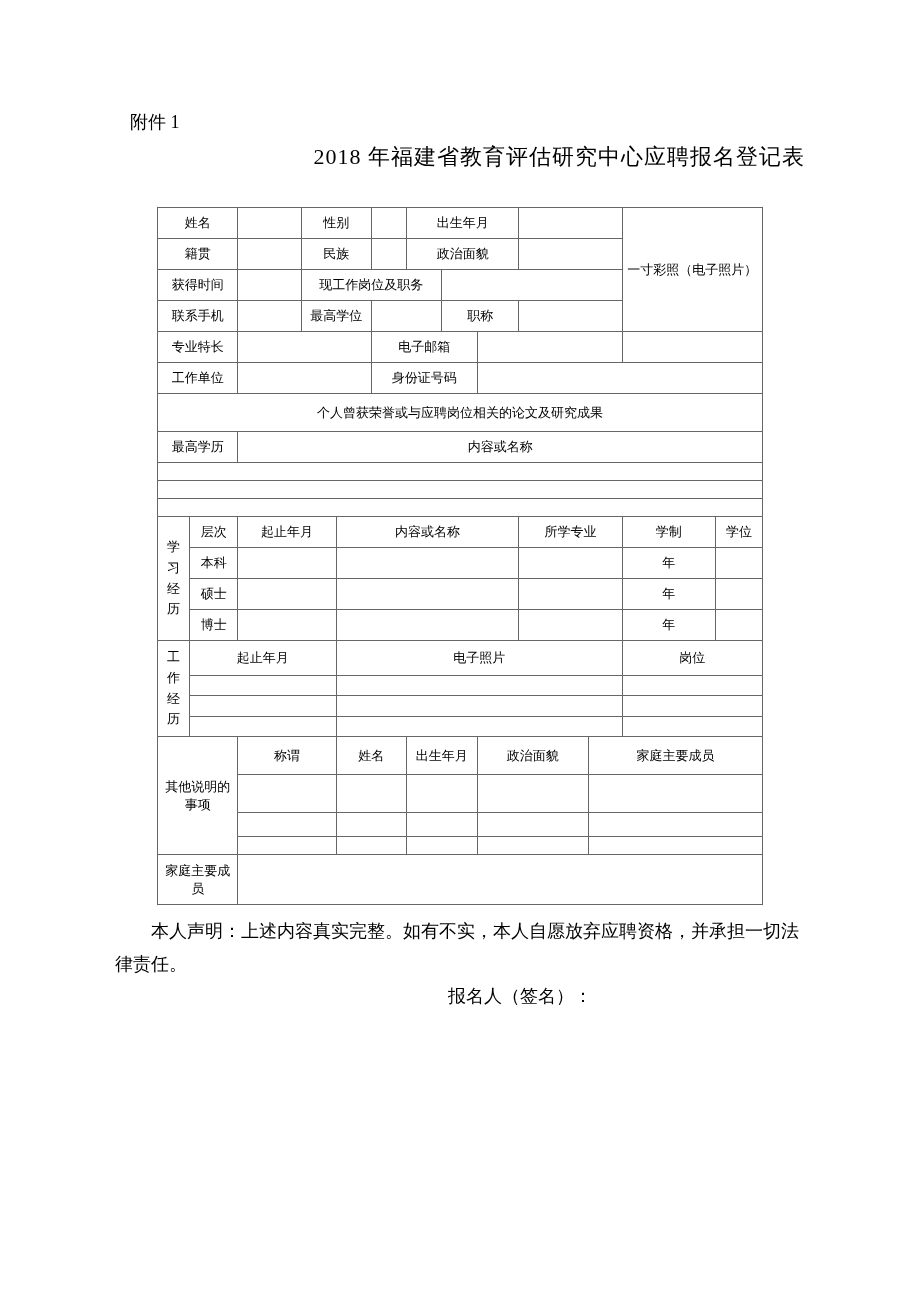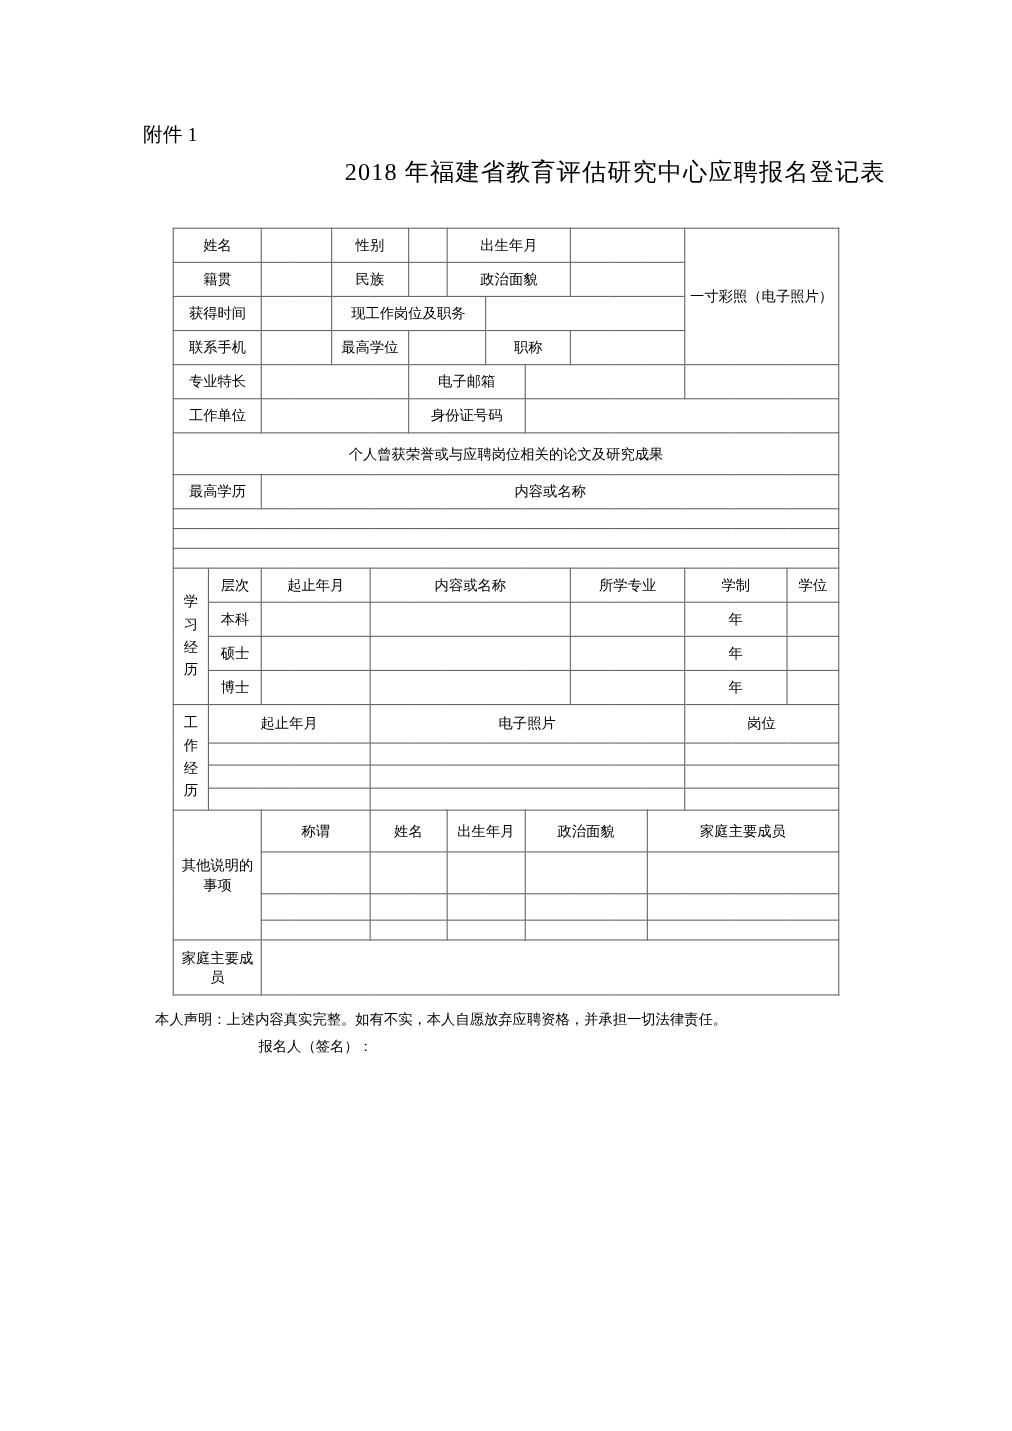--- a/index.html
+++ b/index.html
@@ -37,25 +37,25 @@
       text-align: center;
       vertical-align: middle;
       font-size: 13px;
       height: 24px;
     }
     table.form td.tall { height: 38px; }
     table.form td.narrow-blank { height: 18px; }
     .declaration {
       width: 690px;
       margin: 10px auto 0;
-      font-size: 13px;
+      font-size: 18px;
       line-height: 1.8;
     }
     .declaration .line1 { text-indent: 2em; }
-    .declaration .line2 { text-align: left; padding-left: 120px; }
+    .declaration .line2 { text-align: center; padding-left: 120px; }
   </style>
 </head>
 <body>
 
 <div class="attachment-label">附件 1</div>
 <div class="title">2018 年福建省教育评估研究中心应聘报名登记表</div>
 
 <table class="form">
   <colgroup>
     <col style="width:34px">

